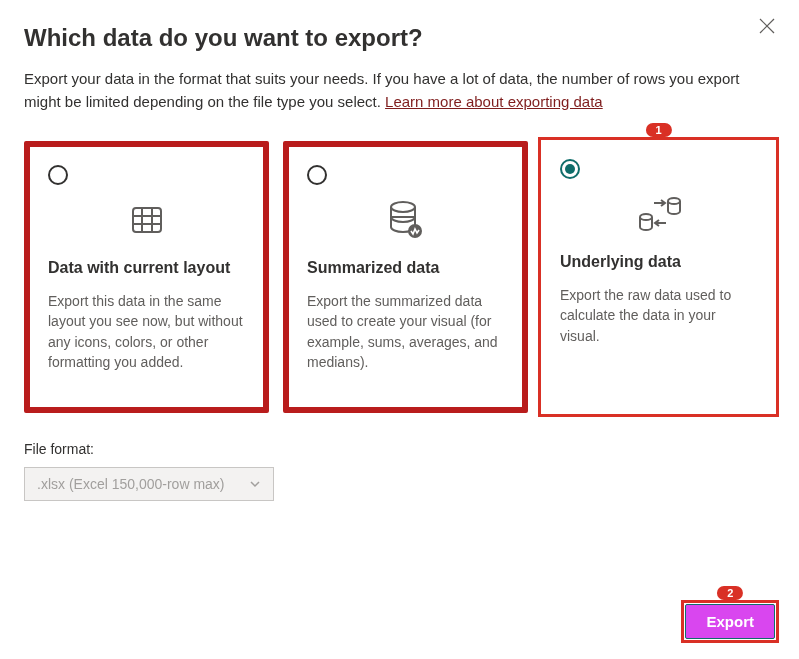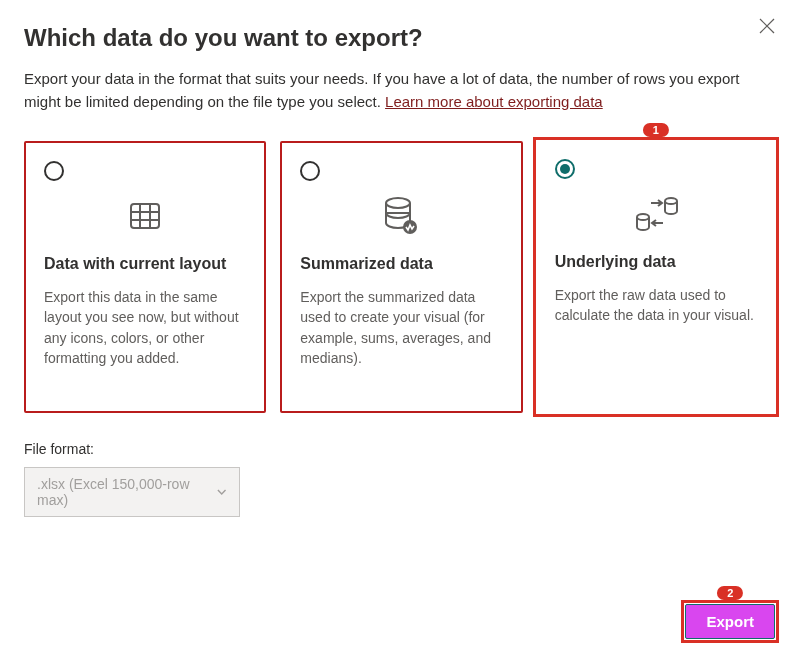--- a/index.html
+++ b/index.html
@@ -51,21 +51,21 @@
       color: #7f1d1d;
       text-decoration: underline;
     }
     .options-row {
       display: flex;
       gap: 14px;
       margin-bottom: 28px;
     }
     .option-card {
       flex: 1;
-      border: 2px solid #b91c1c;
+      border: 6px solid #b91c1c;
       border-radius: 2px;
       padding: 18px 18px 22px 18px;
       position: relative;
       min-height: 272px;
       cursor: pointer;
     }
     .option-card.selected-frame {
       border: none;
     }
     .anno-frame {
@@ -135,21 +135,21 @@
       font-size: 14px;
       color: #323130;
       margin-bottom: 10px;
     }
     .file-format-select {
       border: 1px solid #c8c6c4;
       background: #f3f2f1;
       color: #a19f9d;
       font-size: 14px;
       padding: 8px 12px;
-      width: 216px;
+      width: 250px;
       display: flex;
       align-items: center;
       justify-content: space-between;
       cursor: not-allowed;
     }
     .footer {
       position: absolute;
       bottom: 20px;
       right: 24px;
       display: flex;

